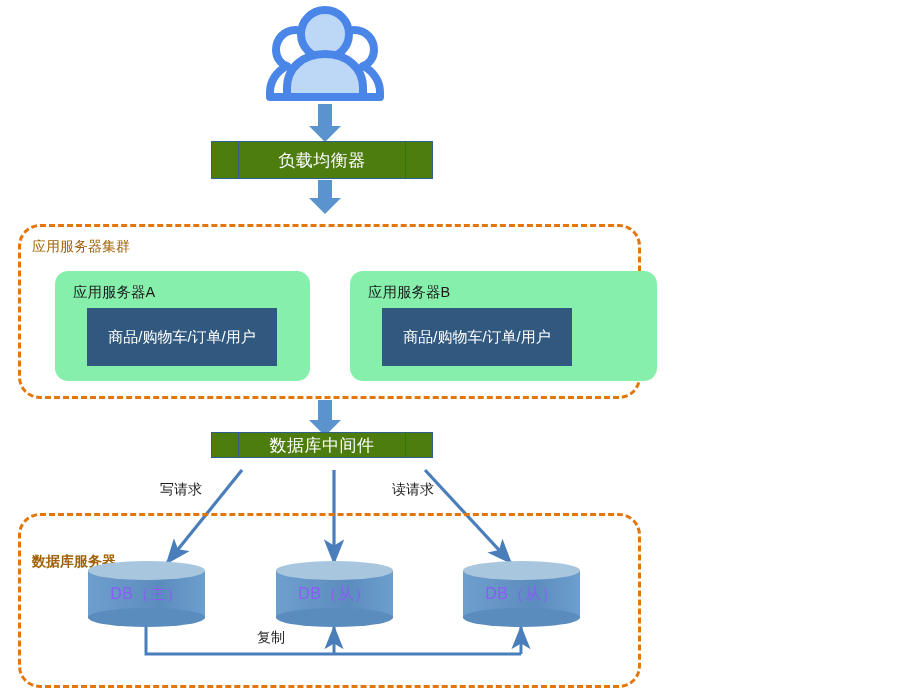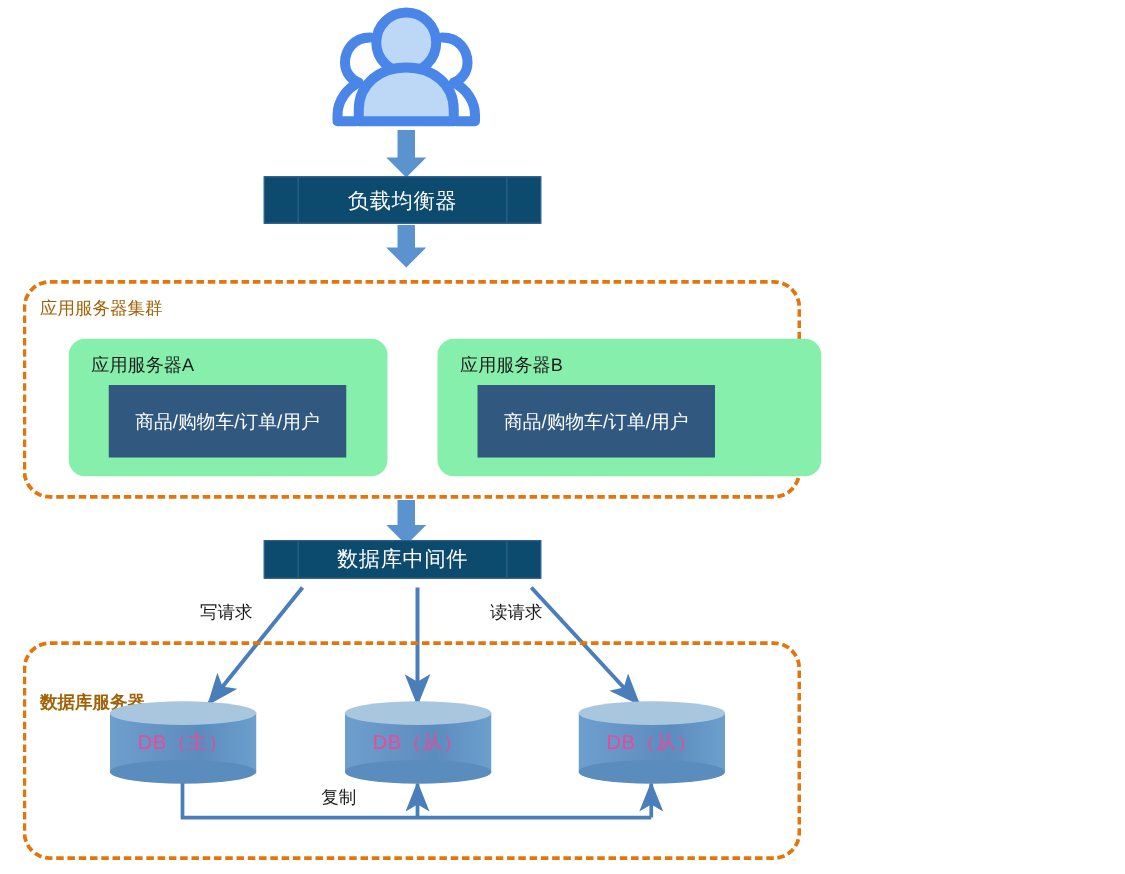--- a/index.html
+++ b/index.html
@@ -23,21 +23,21 @@
   #wires {
     position: absolute;
     left: 0; top: 0;
     width: 900px; height: 699px;
     pointer-events: none;
   }
 
   
   .process-box {
     box-sizing: border-box;
-    background: #0c4a6e;
+    background: #4d7c0f;
     border: 1.6px solid #2e5f8f;
     display: flex;
     align-items: stretch;
   }
   .process-box .pb-side {
     width: 26px;
     border-right: 1.6px solid #2e5f8f;
     flex: 0 0 26px;
   }
   .process-box .pb-side.right {
@@ -119,21 +119,21 @@
     border-radius: 50%;
     background: #5b8cbe;
   }
   .cyl .cyl-label {
     position: absolute;
     left: 0; top: 0;
     width: 100%; height: 100%;
     display: flex;
     align-items: center;
     justify-content: center;
-    color: #ec4899;
+    color: #8b5cf6;
     font-size: 16px;
     letter-spacing: 0.5px;
     z-index: 3;
   }
 
   
   .edge-label {
     position: absolute;
     color: #1b1b1b;
     font-size: 14px;
@@ -203,21 +203,21 @@
   <div class="appcard abs" style="left:55px; top:271px; width:255px; height:110px;">
     <div class="appcard-title">应用服务器A</div>
     <div class="appcard-inner" style="left:32px; top:37px; width:190px; height:58px;">商品/购物车/订单/用户</div>
   </div>
 
   <div class="appcard abs" style="left:350px; top:271px; width:307px; height:110px;">
     <div class="appcard-title">应用服务器B</div>
     <div class="appcard-inner" style="left:32px; top:37px; width:190px; height:58px;">商品/购物车/订单/用户</div>
   </div>
 
-  <div class="process-box abs" style="left:211px; top:432px; width:222px; height:31px;">
+  <div class="process-box abs" style="left:211px; top:432px; width:222px; height:26px;">
     <div class="pb-side"></div>
     <div class="pb-mid">数据库中间件</div>
     <div class="pb-side right"></div>
   </div>
 
   <div class="edge-label" style="left:160px; top:481px;">写请求</div>
   <div class="edge-label" style="left:344px; top:481px;margin-left:48px;">读请求</div>
 
   <div class="zone abs" style="left:18px; top:513px; width:623px; height:175px;"></div>
   <div class="zone-label abs" style="left:32px; top:553px;font-weight:bold;">数据库服务器</div>

